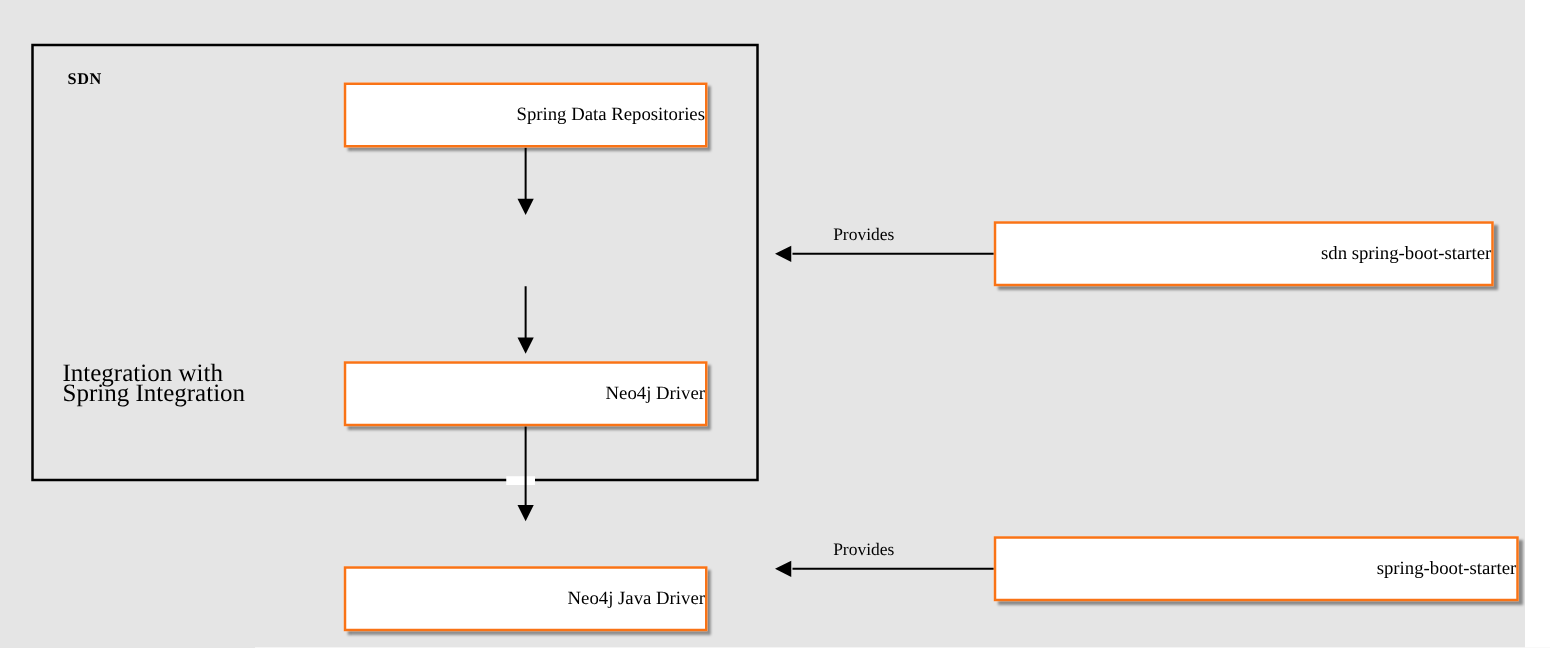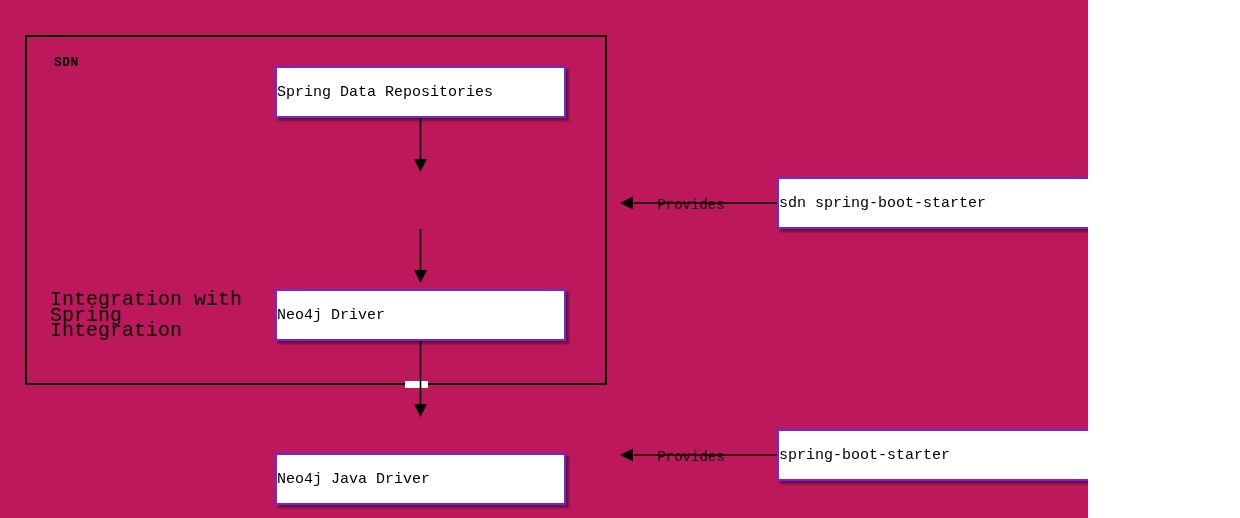--- a/index.html
+++ b/index.html
@@ -1,42 +1,42 @@
 <!DOCTYPE html>
 <html><head>
 <meta charset="utf-8">
 <style>
   html,body{margin:0;padding:0;background:#ffffff;}
   .canvas{
-    position:relative;width:1088px;height:518px;background:#be185d;overflow:hidden;
-    font-family:Liberation Mono, monospace;color:#000;
+    position:relative;width:1220px;height:518px;background:#e5e5e5;overflow:hidden;
+    font-family:Liberation Serif, serif;color:#000;
   }
   .group-box{
     position:absolute;left:25px;top:35px;width:578px;height:346px;
     border:2px solid #000;background:transparent;
   }
   .group-label{
     position:absolute;left:27px;top:18px;
     font-size:13px;font-weight:bold;letter-spacing:0.5px;
   }
   .node{
-    position:absolute;display:flex;align-items:center;justify-content:flex-start;
-    background:#ffffff;border:2px solid #6d28d9;
+    position:absolute;display:flex;align-items:center;justify-content:flex-end;
+    background:#ffffff;border:2px solid #f97316;
     box-shadow:3px 3px 2px rgba(0,0,0,0.40);
     font-size:15px;text-align:center;white-space:nowrap;
   }
   .node-left{left:275px;width:287px;height:48px;}
-  .node-right{left:777px;width:396px;height:48px;}
+  .node-right{left:795px;width:396px;height:48px;}
   .note{
     position:absolute;left:50px;top:292px;width:200px;
     font-size:20px;line-height:15.5px;
   }
   .note span{display:block;}
   .edge-label{
-    position:absolute;width:140px;text-align:center;font-size:14px;margin-top:16px;
+    position:absolute;width:140px;text-align:center;font-size:14px;
   }
   .edges-layer{position:absolute;left:0;top:0;width:1240px;height:518px;}
 </style>
 </head>
 <body>
 
 <div class="canvas">
 
   <div class="group-box">
     <span class="group-label">SDN</span>
@@ -87,21 +87,21 @@
   </div>
 
   <div class="node node-left" style="top:429px;margin-top:24px;">
     <span>Neo4j Java Driver</span>
   </div>
 
   <div class="node node-right" style="top:177px;">
     <span>sdn spring-boot-starter</span>
   </div>
 
-  <div class="node node-right" style="top:429px;">
+  <div class="node node-right" style="top:429px;padding-left:20px;">
     <span>spring-boot-starter</span>
   </div>
 
   <div class="edge-label" style="left:621px;top:181px;">Provides</div>
 
   <div class="edge-label" style="left:621px;top:433px;">Provides</div>
 
 </div>
 
 </body></html>

